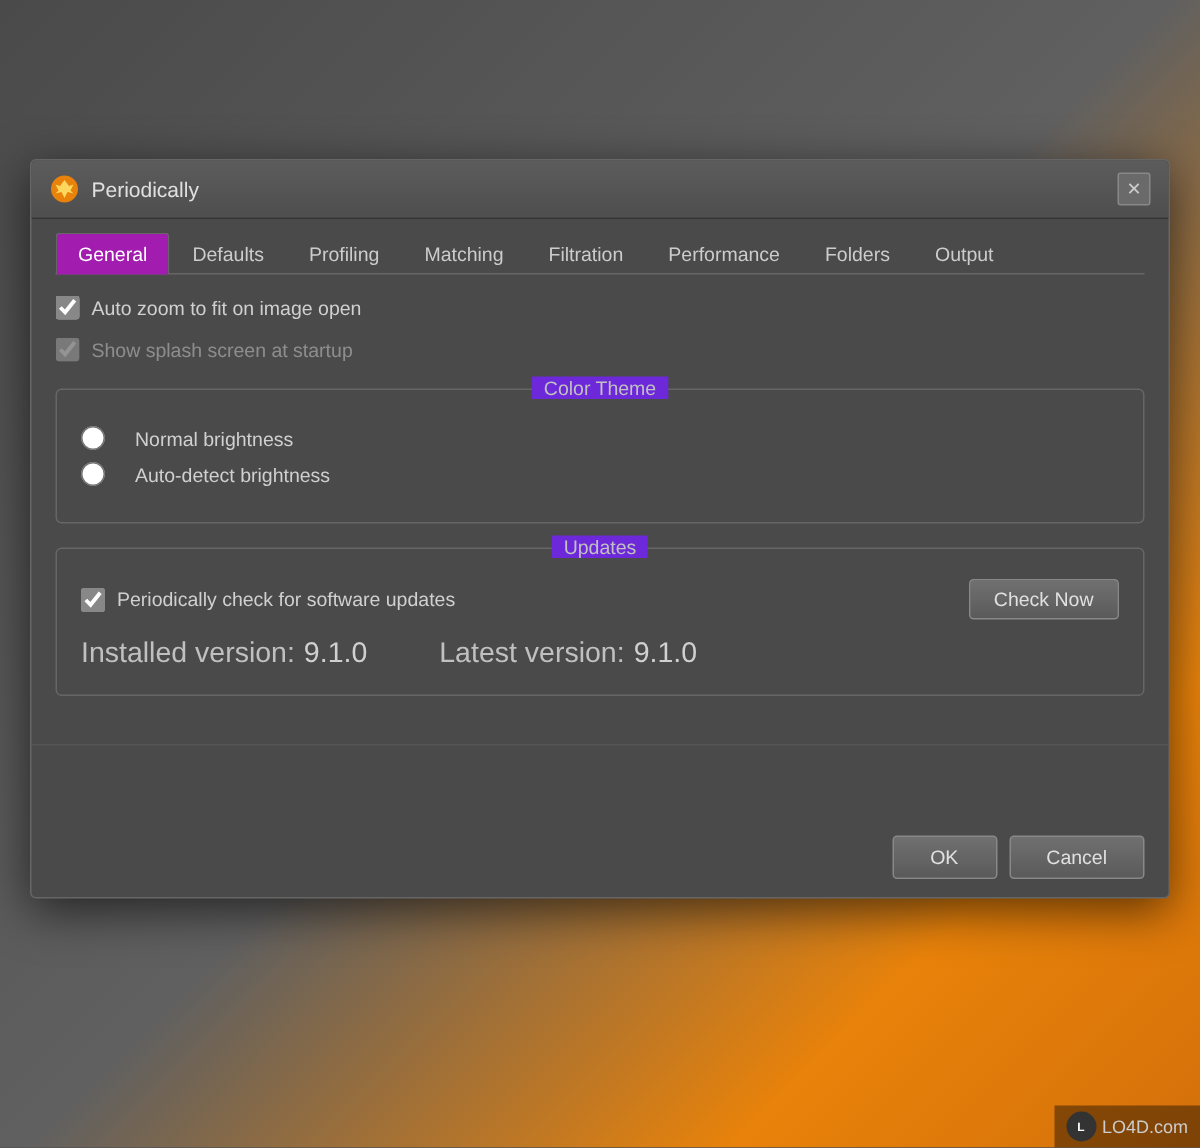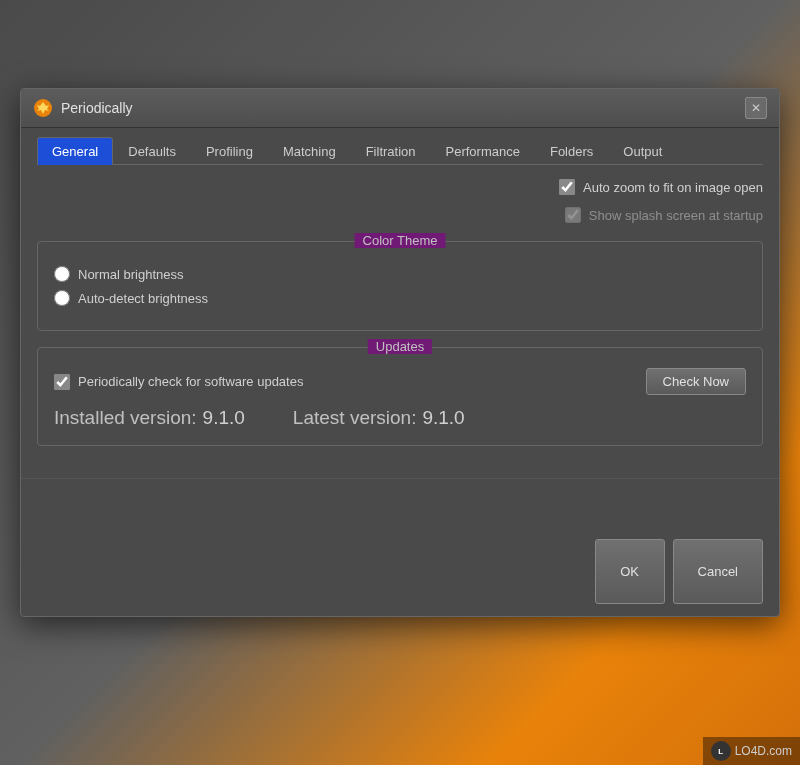--- a/index.html
+++ b/index.html
@@ -94,38 +94,37 @@
       border: 1px solid transparent;
       border-bottom: none;
       border-radius: 3px 3px 0 0;
       background: transparent;
       font-size: 13px;
       position: relative;
       bottom: -1px;
     }
 
     .tab.active {
-      background: #1d4ed8;
+      background: #a21caf;
       border-color: #666;
       border-bottom-color: #4a4a4a;
       color: #ffffff;
     }
 
     
     .content-area {
       color: #d0d0d0;
     }
 
     .checkbox-row {
       display: flex;
       align-items: center;
       gap: 8px;
       margin-bottom: 8px;
       padding: 2px 0;
-      justify-content: flex-end;
     }
 
     .checkbox-row.disabled {
       opacity: 0.5;
     }
 
     .checkbox-row input[type="checkbox"] {
       width: 16px;
       height: 16px;
       accent-color: #888;
@@ -148,32 +147,32 @@
       margin: 16px 0;
       padding: 16px;
       position: relative;
     }
 
     .group-title {
       position: absolute;
       top: -9px;
       left: 50%;
       transform: translateX(-50%);
-      background: #701a75;
+      background: #6d28d9;
       padding: 0 8px;
       color: #c0c0c0;
       font-size: 13px;
       white-space: nowrap;
     }
 
     
     .radio-row {
       display: flex;
       align-items: center;
-      gap: 8px;
+      gap: 20px;
       margin-bottom: 8px;
     }
 
     .radio-row input[type="radio"] {
       width: 16px;
       height: 16px;
       accent-color: #888;
       cursor: pointer;
     }
 
@@ -229,21 +228,21 @@
     
     .dialog-footer {
       display: flex;
       justify-content: flex-end;
       gap: 8px;
       padding: 12px 16px;
       border-top: 1px solid #555;
     }
 
     .footer-btn {
-      padding: 24px 24px;
+      padding: 6px 24px;
       background: linear-gradient(180deg, #707070 0%, #5a5a5a 100%);
       border: 1px solid #888;
       border-radius: 3px;
       color: #e0e0e0;
       cursor: pointer;
       font-size: 13px;
       min-width: 70px;
       margin-top: 48px;
     }
 

